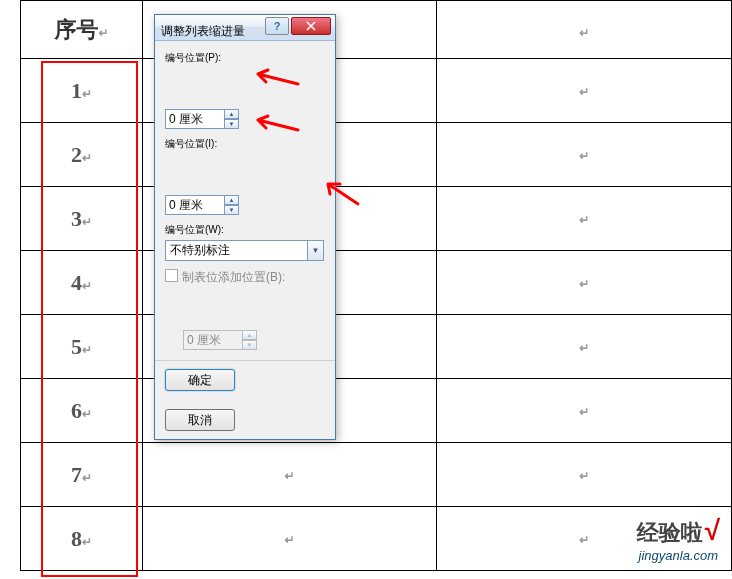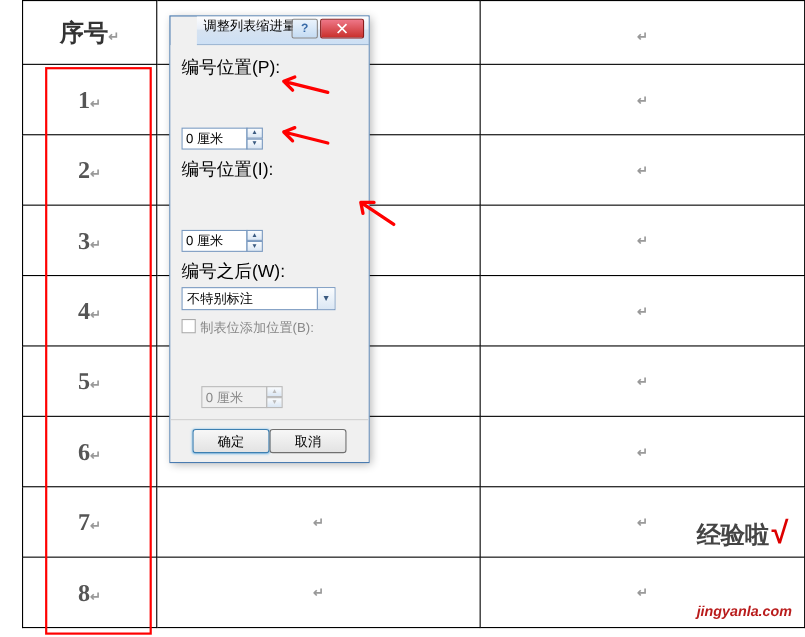--- a/index.html
+++ b/index.html
@@ -72,24 +72,23 @@
       background: #f0f0f0;
       border: 1px solid #4a7bb0;
       box-shadow: 2px 2px 8px rgba(0,0,0,0.3);
       font-size: 12px;
     }
     .titlebar {
       height: 26px;
       background: linear-gradient(to bottom, #fdfdfe 0%, #e8eef7 45%, #d6e2f0 50%, #cde0f5 100%);
       border-bottom: 1px solid #9fb8d4;
       display: flex;
-      align-items: flex-start;
+      align-items: flex-end;
       padding-left: 6px;
       position: relative;
-      margin-left: 24px;
     }
     .titlebar-text {
       font-size: 12px;
       color: #000;
     }
     .titlebar-btns {
       position: absolute;
       right: 4px;
       top: 2px;
       display: flex;
@@ -117,21 +116,21 @@
       color: #fff;
       width: 40px;
     }
     .close-btn svg { width: 12px; height: 10px; }
     
     .dialog-body {
       padding: 10px 10px 8px 10px;
       background: #f0f0f0;
     }
     .field-label {
-      font-size: 16px;
+      font-size: 10px;
       margin-bottom: 3px;
     }
     .spinner-row {
       display: flex;
       align-items: flex-start;
       margin-bottom: 8px;
       margin-top: 44px;
     }
     .spinner-input {
       width: 60px;
@@ -166,21 +165,21 @@
     .spin-btn.disabled {
       border-color: #bbb;
       color: #bbb;
       cursor: default;
     }
     .dropdown-row {
       display: flex;
       margin-bottom: 8px;
     }
     .dropdown {
-      width: 140px;
+      width: 159px;
       height: 21px;
       border: 1px solid #7a9ac0;
       background: #fff;
       display: flex;
       align-items: center;
       justify-content: space-between;
       padding-left: 4px;
       cursor: pointer;
     }
     .dropdown-arrow {
@@ -208,22 +207,23 @@
       margin-right: 4px;
     }
     .indent-spinner { margin-left: 18px; margin-bottom: 10px; }
     
     .dialog-sep {
       border-top: 1px solid #d0d0d0;
       margin: 0 -10px 8px -10px;
     }
     .btn-row {
       display: flex;
-      gap: 0;
+      gap: 18px;
       justify-content: center;
+      flex-direction: column;
     }
     .dlg-btn {
       width: 70px;
       height: 22px;
       border: 1px solid #707070;
       border-radius: 3px;
       background: linear-gradient(to bottom, #f7f7f7, #e3e3e3);
       font-size: 12px;
       cursor: pointer;
       display: flex;
@@ -240,46 +240,45 @@
       position: absolute;
       pointer-events: none;
     }
     .arrow svg { display: block; }
     
     
     .watermark {
       position: absolute;
       right: 12px;
       bottom: 16px;
-      text-align: left;
+      text-align: center;
     }
     .wm-top {
       font-size: 22px;
       font-weight: 900;
       color: #444;
       font-family: "Microsoft YaHei", sans-serif;
       -webkit-text-stroke: 2px #fff;
       paint-order: stroke fill;
       display: inline-block;
     }
     .wm-check {
       color: #d00;
       font-size: 28px;
       font-weight: 900;
       margin-left: 2px;
     }
     .wm-bottom {
       font-size: 13px;
-      font-weight: 700;
-      color: #b91c1c;
+      font-weight: 400;
+      color: #0c4a6e;
       font-style: italic;
       font-family: Arial, sans-serif;
       -webkit-text-stroke: 2px #fff;
       paint-order: stroke fill;
-      margin-top: 46px;
     }
   </style>
 </head>
 <body>
 
 <div class="table-container">
   <table>
     <tbody>
         <tr class="header-row">
       <td class="col1"><span>序号</span><span class="para-mark">↵</span></td>
@@ -356,21 +355,21 @@
 
     <div class="field-label"><span>编号位置(I):</span></div>
     <div class="spinner-row">
       <input class="spinner-input" value="0 厘米" style="">
       <div class="spinner-btns">
         <div class="spin-btn">▲</div>
         <div class="spin-btn">▼</div>
       </div>
     </div>
 
-    <div class="field-label"><span>编号之后(W):</span></div>
+    <div class="field-label"><span>编号位置(W):</span></div>
     <div class="dropdown-row">
       <div class="dropdown">
         <span>不特别标注</span>
         <div class="dropdown-arrow">▼</div>
       </div>
     </div>
 
     <div class="checkbox-row">
       <div class="checkbox"></div>
       <span>制表位添加位置(B):</span>

